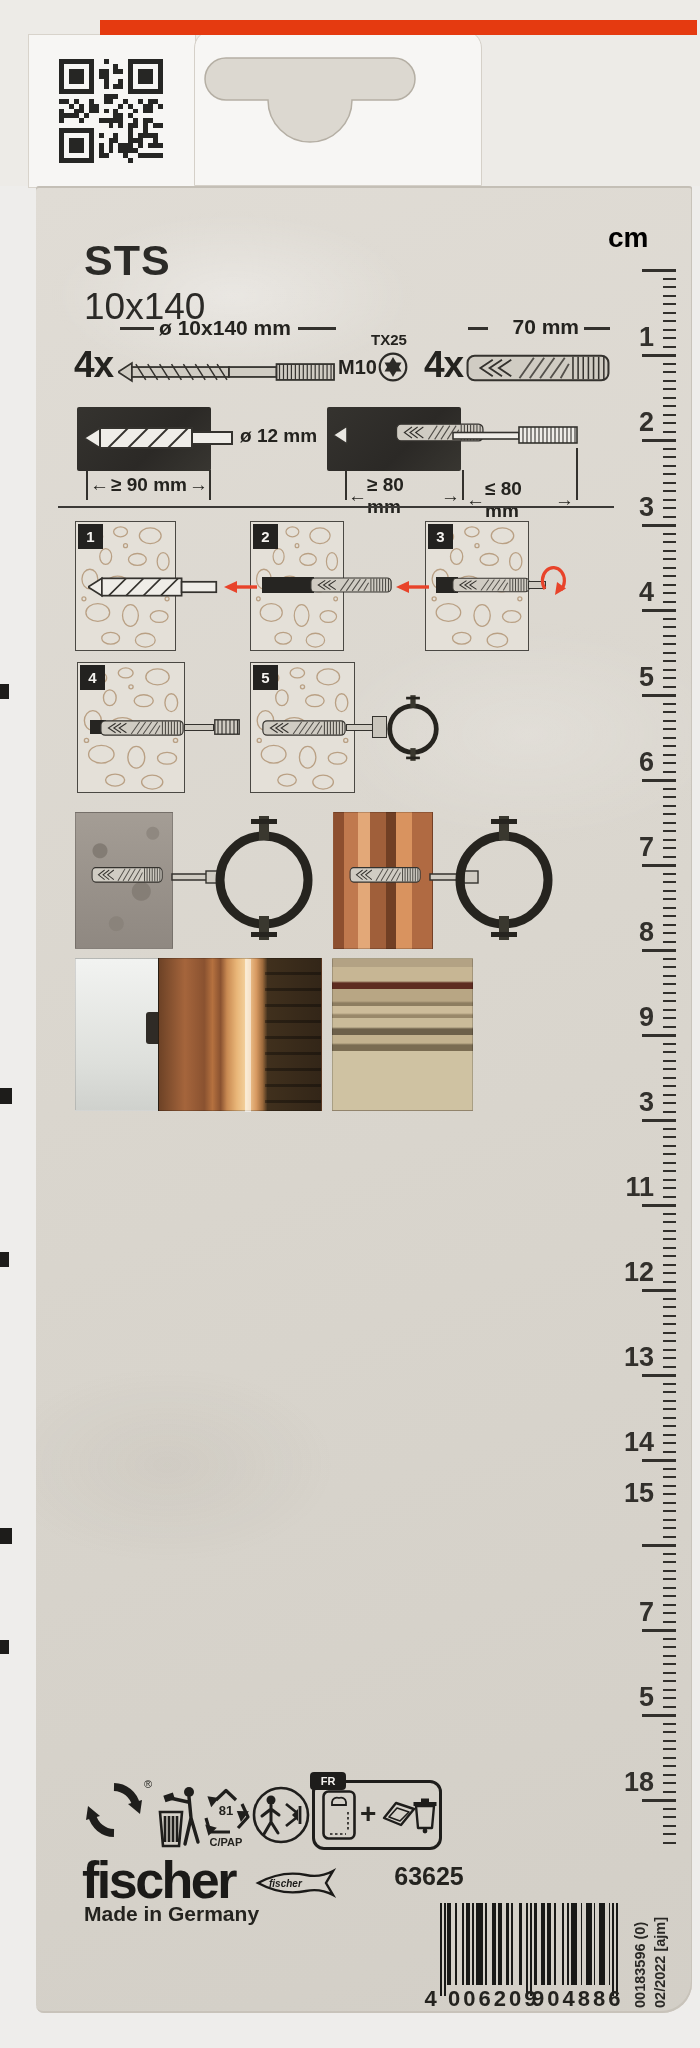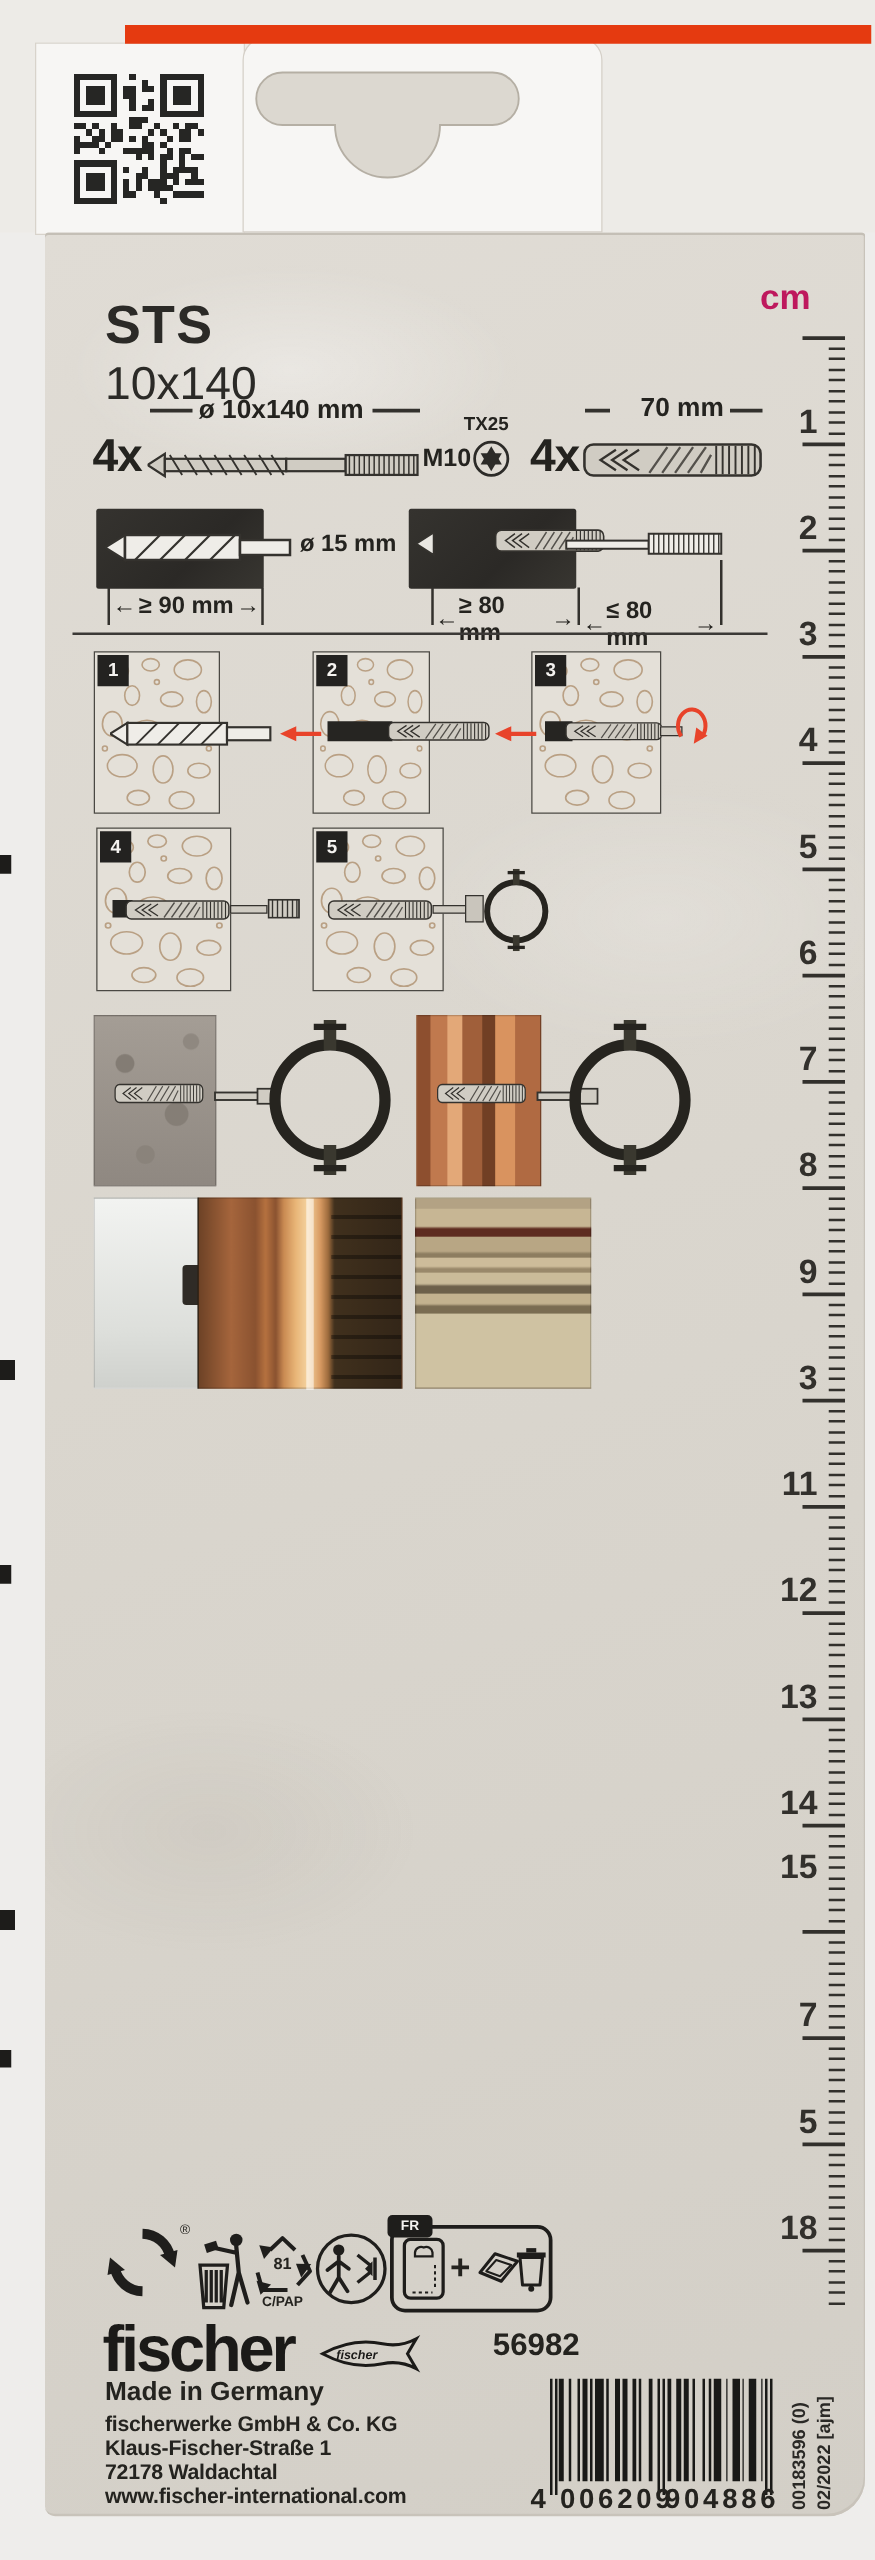--- a/index.html
+++ b/index.html
@@ -17,21 +17,21 @@
   .card{left:36px;top:186px;width:656px;height:1827px;border-radius:3px 3px 30px 8px;
         background:linear-gradient(160deg,#e0dcd5 0%,#dad6ce 45%,#d3cfc7 100%);
         box-shadow:inset 0 2px 0 #c4bfb6, inset -1px -2px 0 #c8c3ba}
   .card:after{content:"";position:absolute;inset:0;border-radius:inherit;
         background:radial-gradient(260px 120px at 30% 6%, rgba(255,255,255,.35), transparent 70%),
                    radial-gradient(300px 160px at 75% 30%, rgba(255,255,255,.18), transparent 70%),
                    radial-gradient(240px 140px at 20% 70%, rgba(120,110,95,.07), transparent 70%)}
   .edge-mark{left:0;background:#1d1c1a}
   .title{font-size:43px;font-weight:700;letter-spacing:1px;color:#2b2a27}
   .subtitle{font-size:37px;font-weight:400;color:#2b2a27}
-  .cm-label{font-size:28px;font-weight:700;color:#be185d}
+  .cm-label{font-size:28px;font-weight:700;color:#000000}
   .rnum{position:absolute;left:520px;width:134px;text-align:right;font-size:27px;font-weight:700;
         color:#32302c;height:32px;line-height:32px}
   .dash{background:#33312d;height:3px}
   .dim-label{font-size:21px;font-weight:700;white-space:nowrap}
   .qty{font-size:37px;font-weight:700;letter-spacing:-1px}
   .small-label{font-size:19px;font-weight:700}
   .tiny-label{font-size:15px;font-weight:700}
   .dark-box{background:linear-gradient(135deg,#35332f,#2b2926 60%,#383631);border-radius:2px}
   .dim-row{display:flex;align-items:center;justify-content:space-between;font-size:19px;font-weight:700}
   .dim-row .ar{font-size:19px;font-weight:400}
@@ -600,21 +600,21 @@
       <use href="#plugsym"></use>
     </svg>
   <div class="ab dash" style="left:468px;top:327px;width:20px"></div>
   <div class="ab dim-label" style="left:493px;top:315px;width:86px;text-align:right">70 mm</div>
   <div class="ab dash" style="left:584px;top:327px;width:26px"></div>
 
   <div class="ab dark-box" style="left:77px;top:407px;width:134px;height:64px"></div>
   <svg class="ab" style="left:84px;top:424px" width="150" height="28" viewBox="0 0 150 28">
       <use href="#drillsym"></use>
     </svg>
-  <div class="ab small-label" style="left:240px;top:425px">ø 15 mm</div>
+  <div class="ab small-label" style="left:240px;top:425px">ø 12 mm</div>
   <div class="ab endbar" style="left:86px;top:470px;height:30px"></div>
   <div class="ab endbar" style="left:209px;top:470px;height:30px"></div>
   <div class="ab dim-row" style="left:90px;top:474px;width:118px">
     <span class="ar">←</span>
     <span>≥ 90 mm</span>
     <span class="ar">→</span>
   </div>
   <div class="ab dark-box" style="left:327px;top:407px;width:134px;height:64px"></div>
   <svg class="ab" style="left:333px;top:420px" width="245" height="30" viewBox="0 0 245 30">
     <polygon points="0,15 14,6 14,24" fill="#e9e7e2" stroke="#34322e" stroke-width="1.6"></polygon>
@@ -793,28 +793,22 @@
     <rect x="1.5" y="6" width="23" height="4" fill="#1e1d1b"></rect>
     <rect x="9" y="2.5" width="8" height="3.5" fill="#1e1d1b"></rect>
     <circle cx="13" cy="35" r="2.4" fill="#1e1d1b"></circle>
   </svg>
 
   <div class="ab footer-brand" style="left:82px;top:1850px">fischer</div>
   <svg class="ab" style="left:254px;top:1868px" width="84" height="30" viewBox="0 0 84 30">
     <path d="M4,15 Q28,2 52,7 Q66,10 79,3 L72,15 L79,27 Q66,20 52,23 Q28,28 4,15 Z" fill="none" stroke="#1b1a18" stroke-width="2.4"></path>
     <text x="15" y="19" font-size="10" font-style="italic" font-weight="700" fill="#1b1a18" font-family="Liberation Sans, sans-serif">fischer</text>
   </svg>
-  <div class="ab artnum" style="left:392px;top:1862px;width:74px">56982</div>
+  <div class="ab artnum" style="left:392px;top:1862px;width:74px">63625</div>
   <div class="ab made" style="left:84px;top:1902px">Made in Germany</div>
-  <div class="ab addr" style="left:84px;top:1930px">
-    <div>fischerwerke GmbH &amp; Co. KG</div>
-    <div>Klaus-Fischer-Straße 1</div>
-    <div>72178 Waldachtal</div>
-    <div>www.fischer-international.com</div>
-  </div>
 
   <div class="ab" style="left:440px;top:1903px;width:178px;height:95px">
       <div style="position: absolute; top: 0px; left: 0px; width: 1.87px; height: 93px; background: rgb(25, 25, 23);"></div>
       <div style="position: absolute; top: 0px; left: 3.75px; width: 1.87px; height: 93px; background: rgb(25, 25, 23);"></div>
       <div style="position: absolute; top: 0px; left: 7.49px; width: 3.75px; height: 82px; background: rgb(25, 25, 23);"></div>
       <div style="position: absolute; top: 0px; left: 14.99px; width: 1.87px; height: 82px; background: rgb(25, 25, 23);"></div>
       <div style="position: absolute; top: 0px; left: 22.48px; width: 1.87px; height: 82px; background: rgb(25, 25, 23);"></div>
       <div style="position: absolute; top: 0px; left: 26.23px; width: 3.75px; height: 82px; background: rgb(25, 25, 23);"></div>
       <div style="position: absolute; top: 0px; left: 31.85px; width: 1.87px; height: 82px; background: rgb(25, 25, 23);"></div>
       <div style="position: absolute; top: 0px; left: 35.6px; width: 7.49px; height: 82px; background: rgb(25, 25, 23);"></div>

